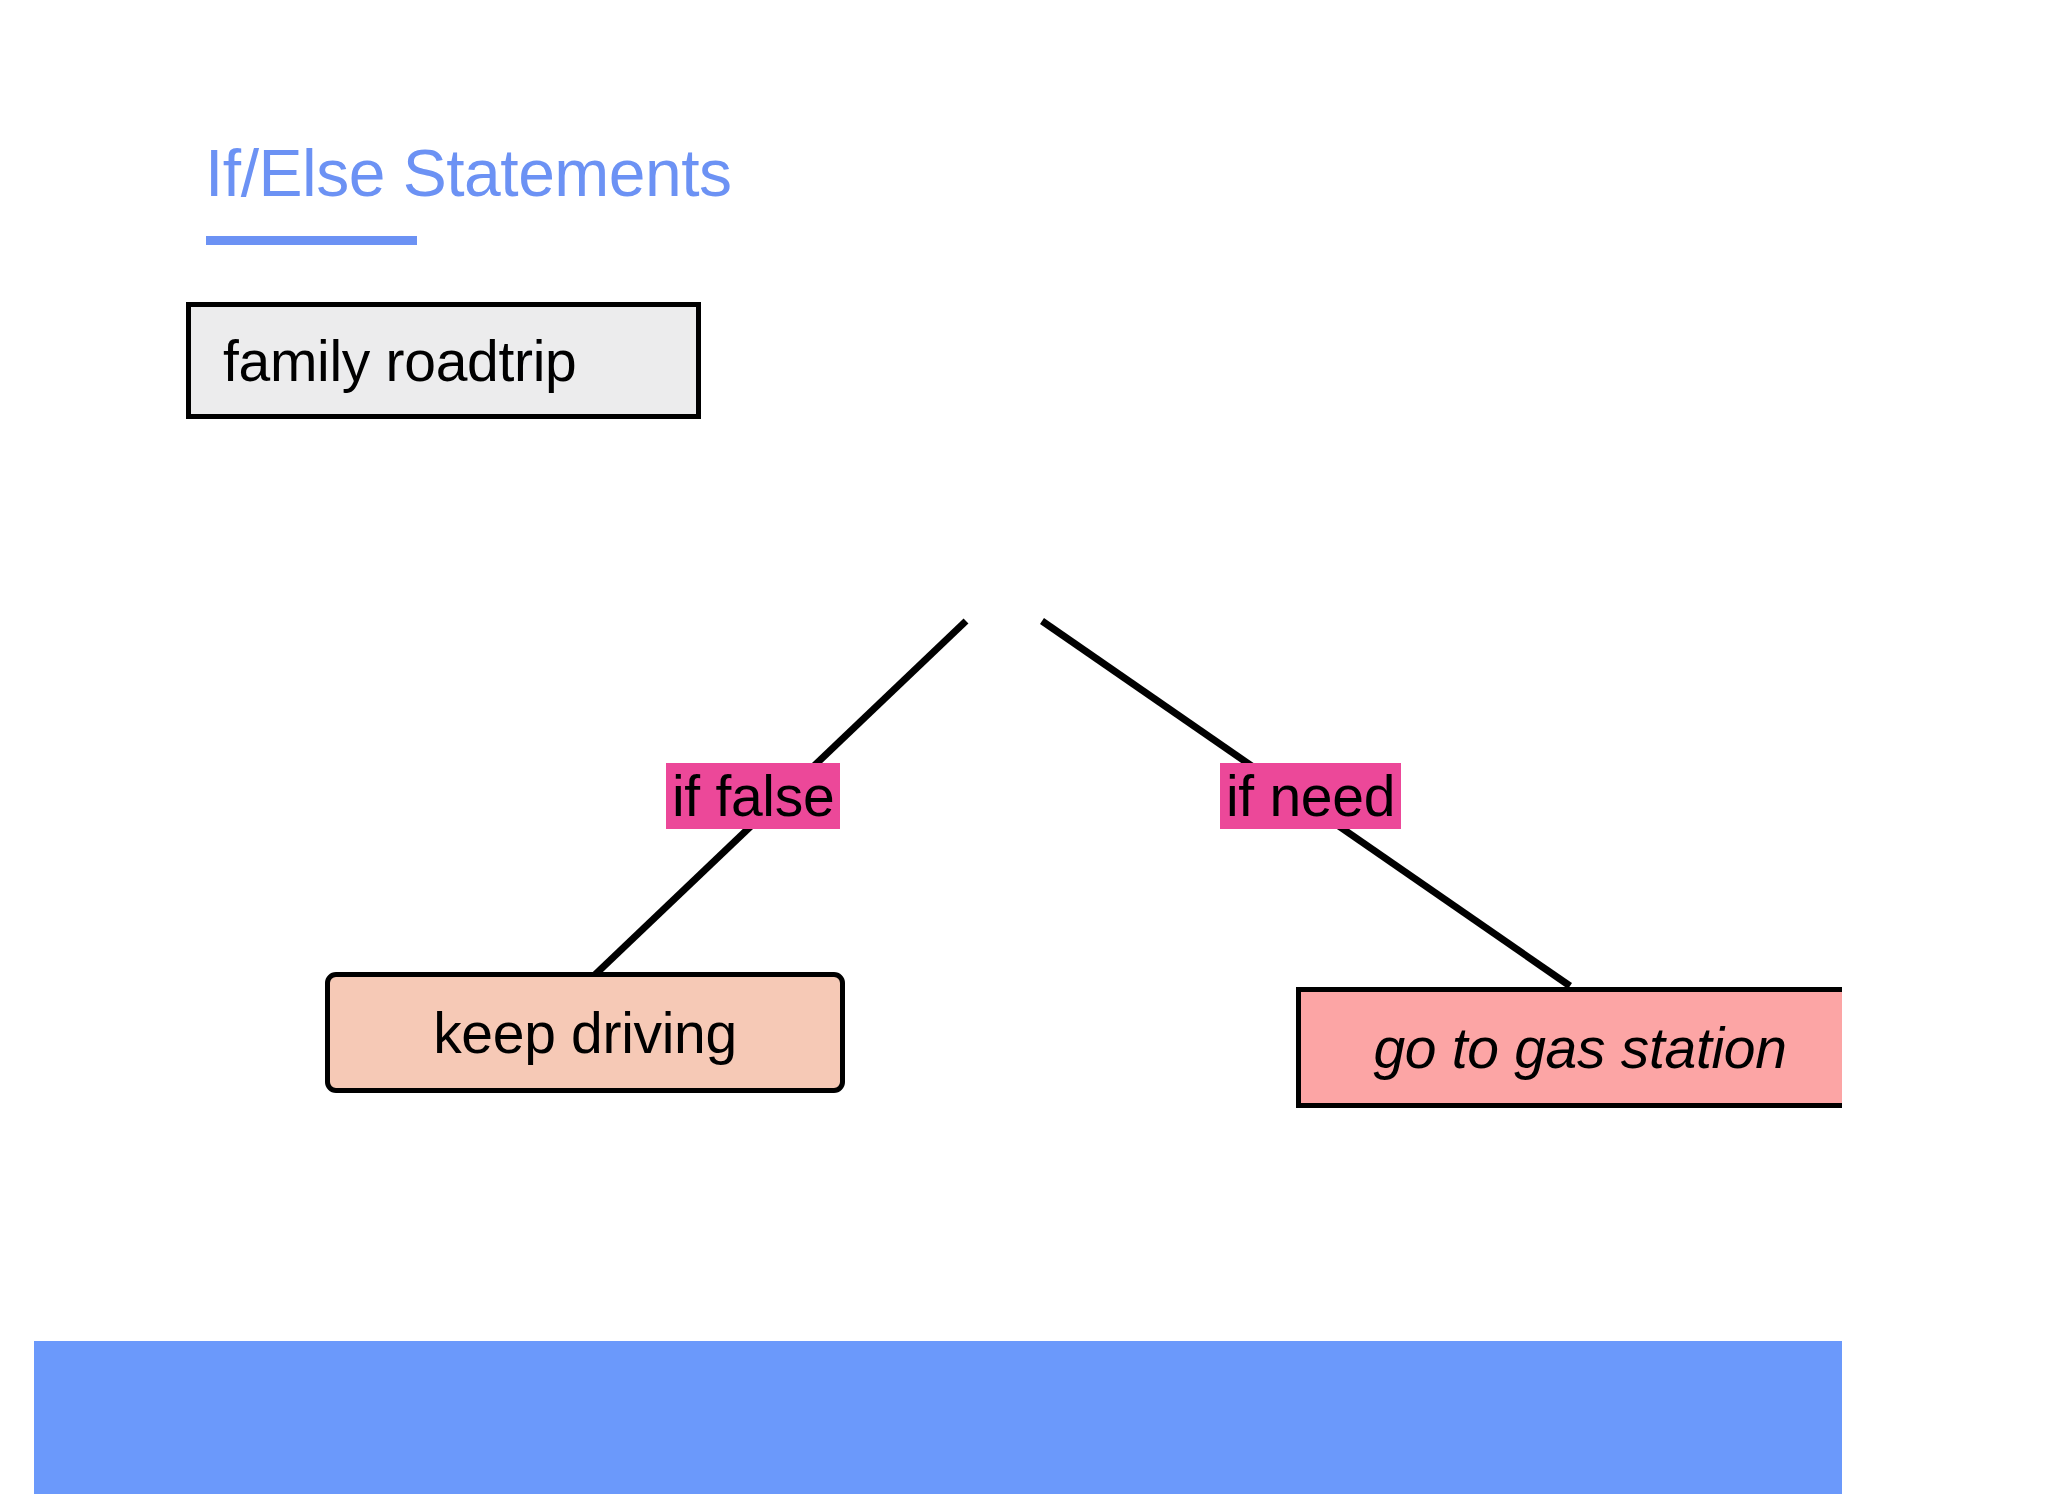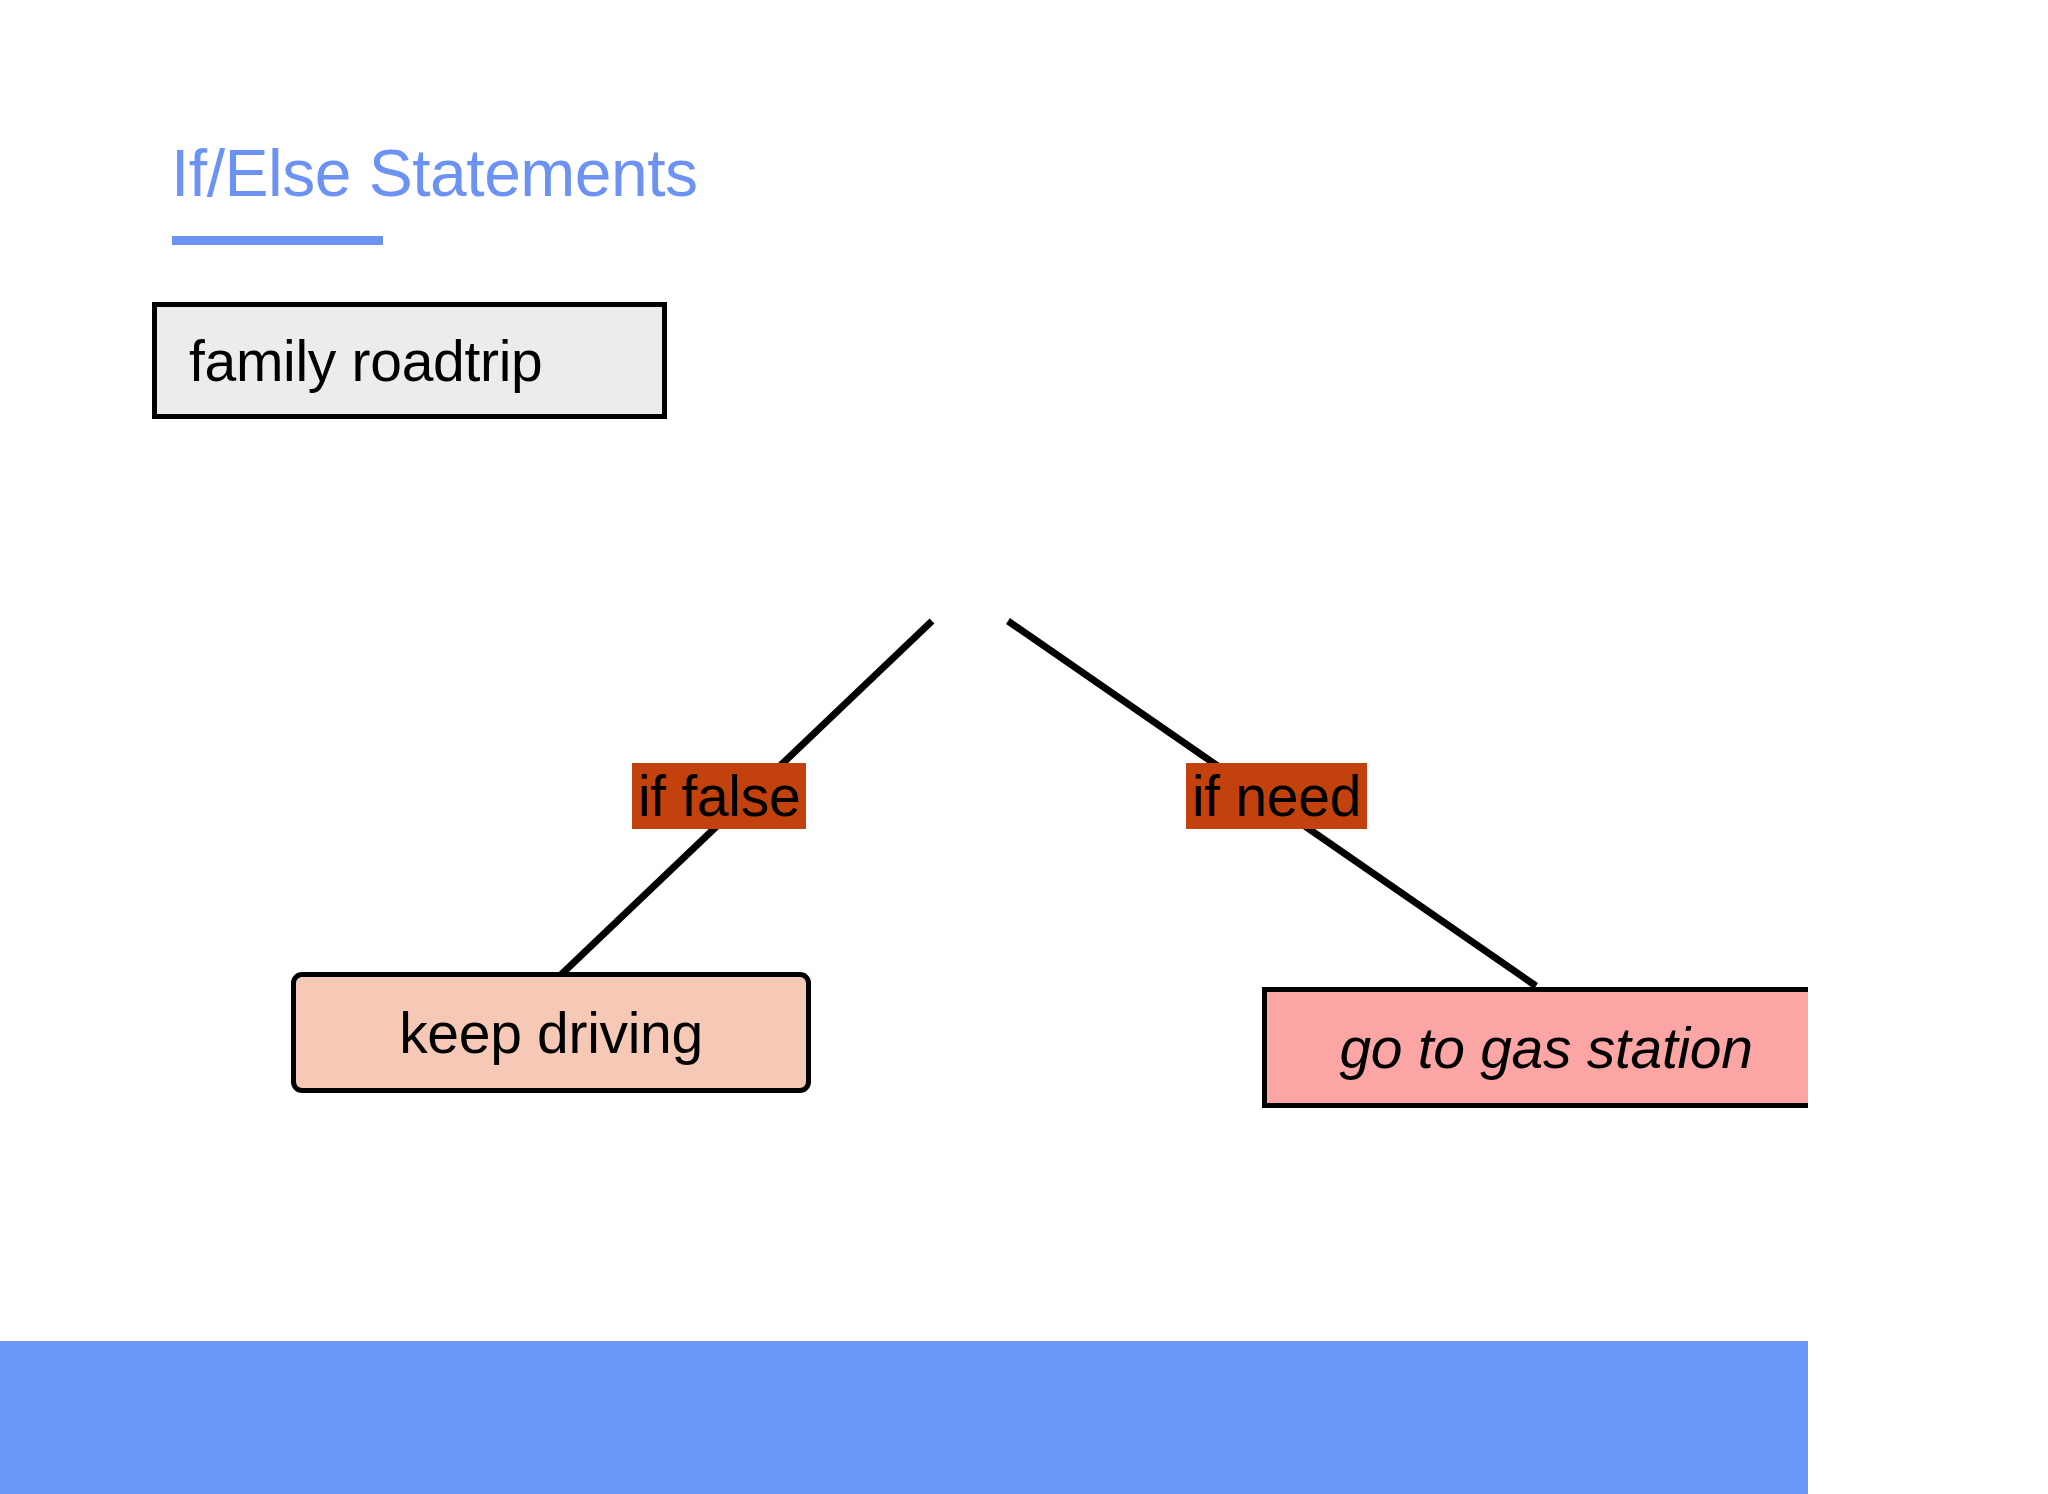--- a/index.html
+++ b/index.html
@@ -9,20 +9,21 @@
   }
   body {
     font-family: "Liberation Sans", sans-serif;
   }
   #slide {
     position: relative;
     width: 1808px;
     height: 1494px;
     background: #ffffff;
     overflow: hidden;
+    margin-left: 34px;
   }
 
   
   #slide-title {
     position: absolute;
     left: 171px;
     top: 135px;
     font-size: 66px;
     letter-spacing: -0.5px;
     color: #6c92f4;
@@ -92,21 +93,21 @@
     width: 2048px;
     height: 1494px;
     z-index: 2;
   }
   .edge-label {
     position: absolute;
     font-size: 57px;
     letter-spacing: -0.3px;
     color: #000000;
     white-space: nowrap;
-    background: #c2410c;
+    background: #ec4899;
     z-index: 4;
     padding: 0 6px;
   }
   #label-if-false { left: 632px; top: 763px; }
   #label-if-true  { left: 1186px; top: 763px; }
 
   
   #footer {
     position: absolute;
     left: 0;

